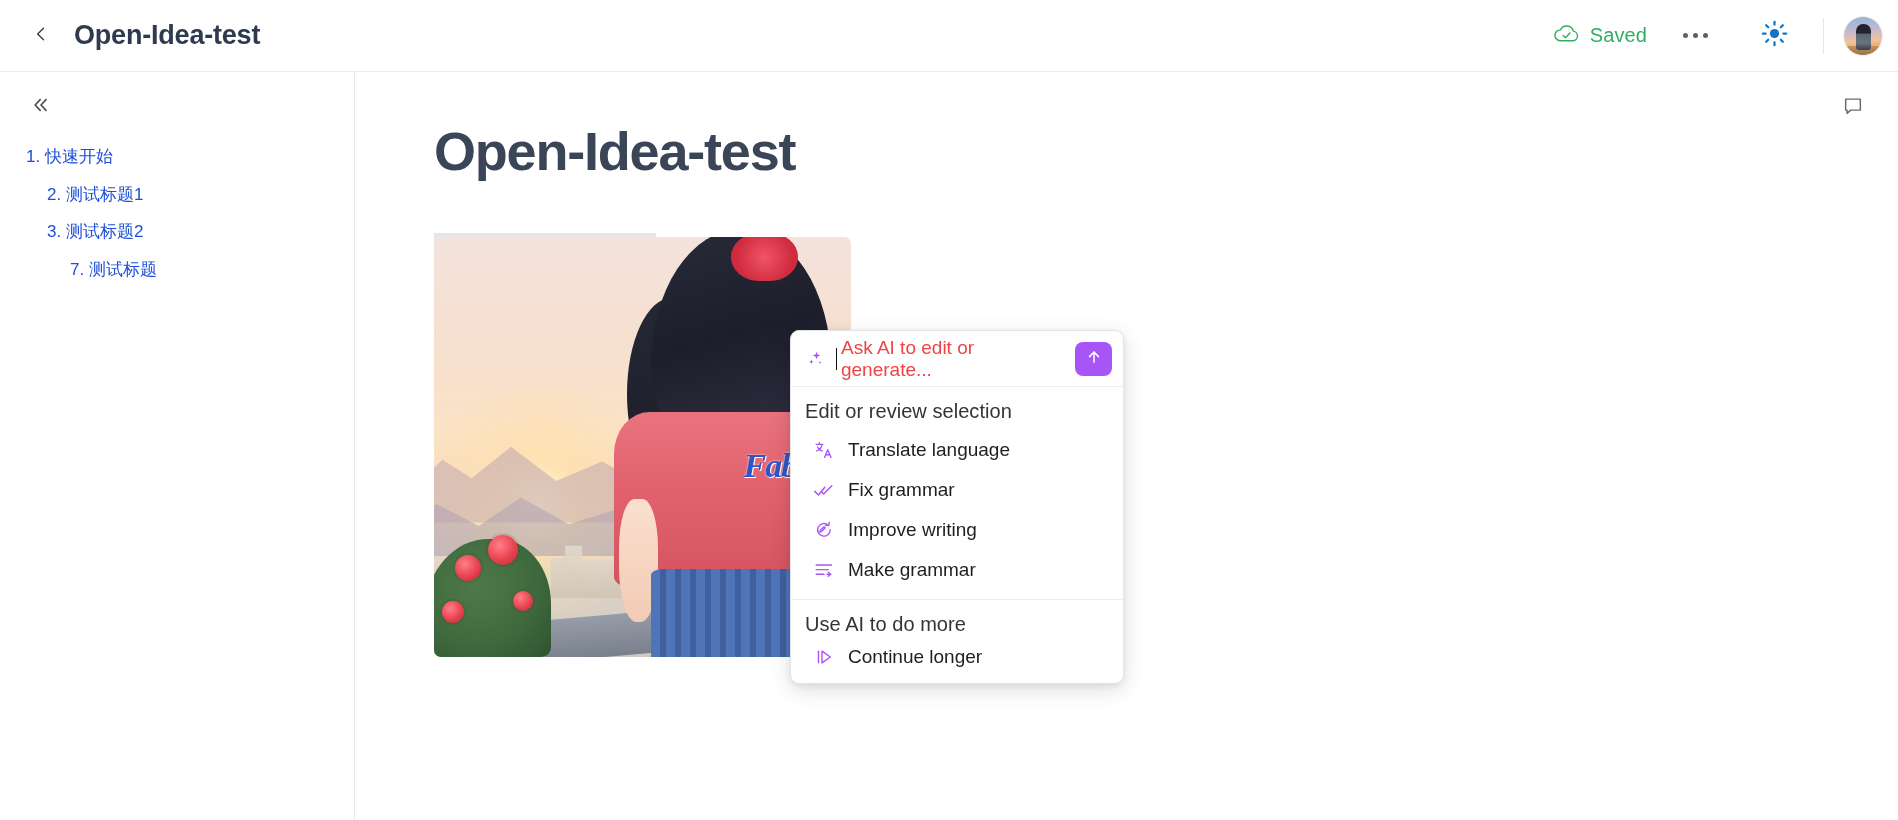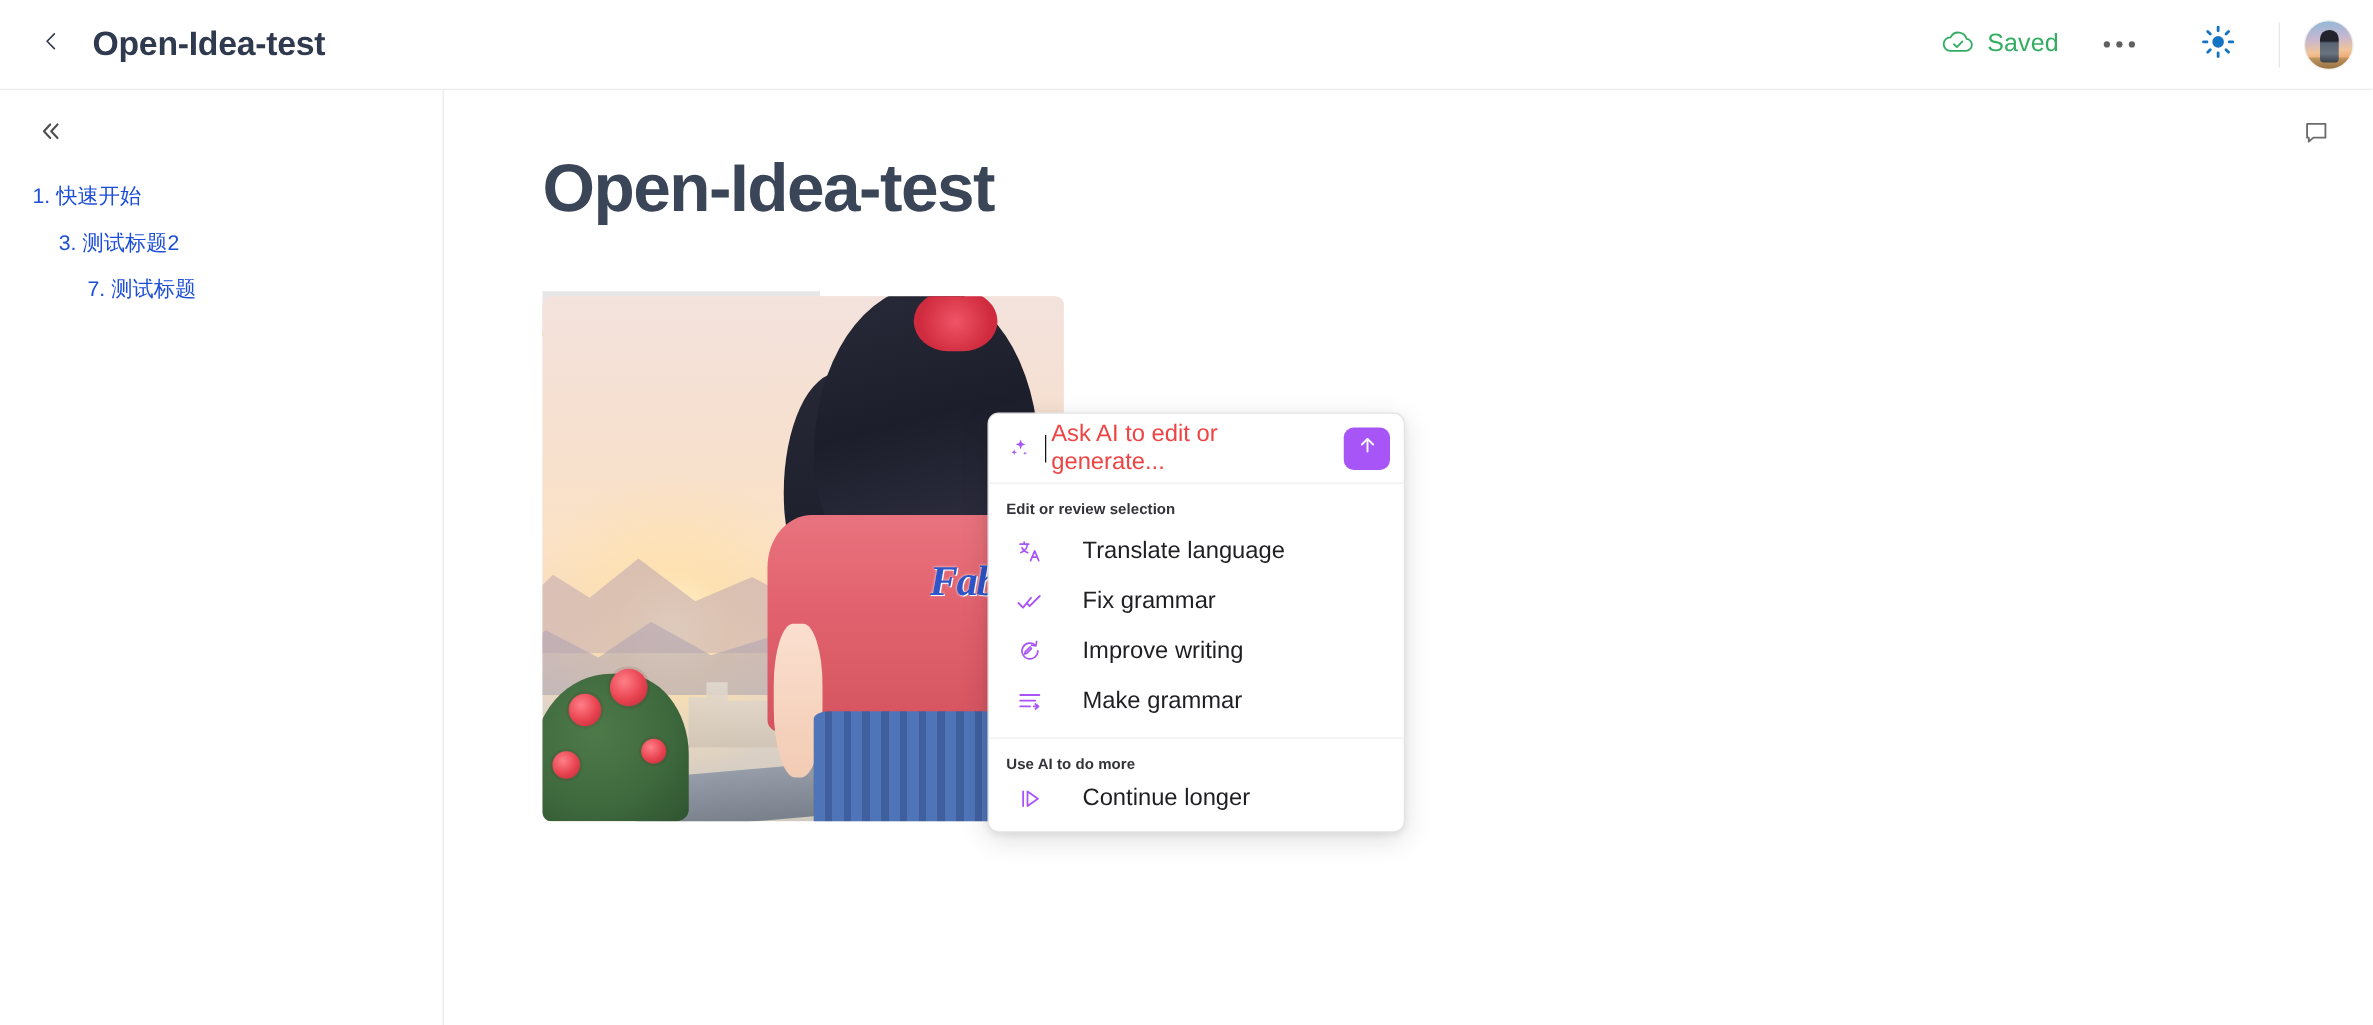--- a/index.html
+++ b/index.html
@@ -235,25 +235,25 @@
     display: inline-block; width: 1px; height: 22px;
     background: #111; margin-right: 2px;
   }
   .send-btn {
     width: 37px; height: 34px; border-radius: 8px;
     background: #a855f7;
     display: flex; align-items: center; justify-content: center;
     cursor: pointer; flex: 0 0 auto;
   }
   .sec-label {
-    font-size: 12px; color: #33333a; font-weight: 700;
+    font-size: 20px; color: #33333a; font-weight: 400;
     padding: 13px 0 7px 14px; letter-spacing: .05px;
   }
   .menu-item {
-    display: flex; align-items: center; gap: 32px;
+    display: flex; align-items: center; gap: 14px;
     height: 40px; padding-left: 22px;
     font-size: 19px; color: #1f1f23; cursor: pointer;
   }
   .menu-ic {
     width: 21px; height: 21px; display: flex;
     align-items: center; justify-content: center;
     color: #a855f7; flex: 0 0 auto;
   }
   .menu-sep { height: 1px; background: #ededef; margin: 9px 0 0 0; }
   .sec-bottom { padding-bottom: 12px; }
@@ -318,20 +318,21 @@
     <span>
       <svg width="20" height="20" viewBox="0 0 24 24" fill="none" stroke="#4e4e4e" stroke-width="2" stroke-linecap="round" stroke-linejoin="round">
           <polyline points="11 5.5 5 12 11 18.5"></polyline>
           <polyline points="18 5.5 12 12 18 18.5"></polyline>
         </svg>
     </span>
   </div>
 
   <div class="outline">
     <div class="outline-item lv1">1. 快速开始</div>
+    <div class="outline-item lv2">2. 测试标题1</div>
     <div class="outline-item lv2">3. 测试标题2</div>
     <div class="outline-item lv3">7. 测试标题</div>
   </div>
 </div>
 
 <div class="main">
 
   <div class="comment-btn">
     <span>
       <svg width="22" height="22" viewBox="0 0 24 24" fill="none" stroke="#6b6b6b" stroke-width="1.6" stroke-linejoin="round">

